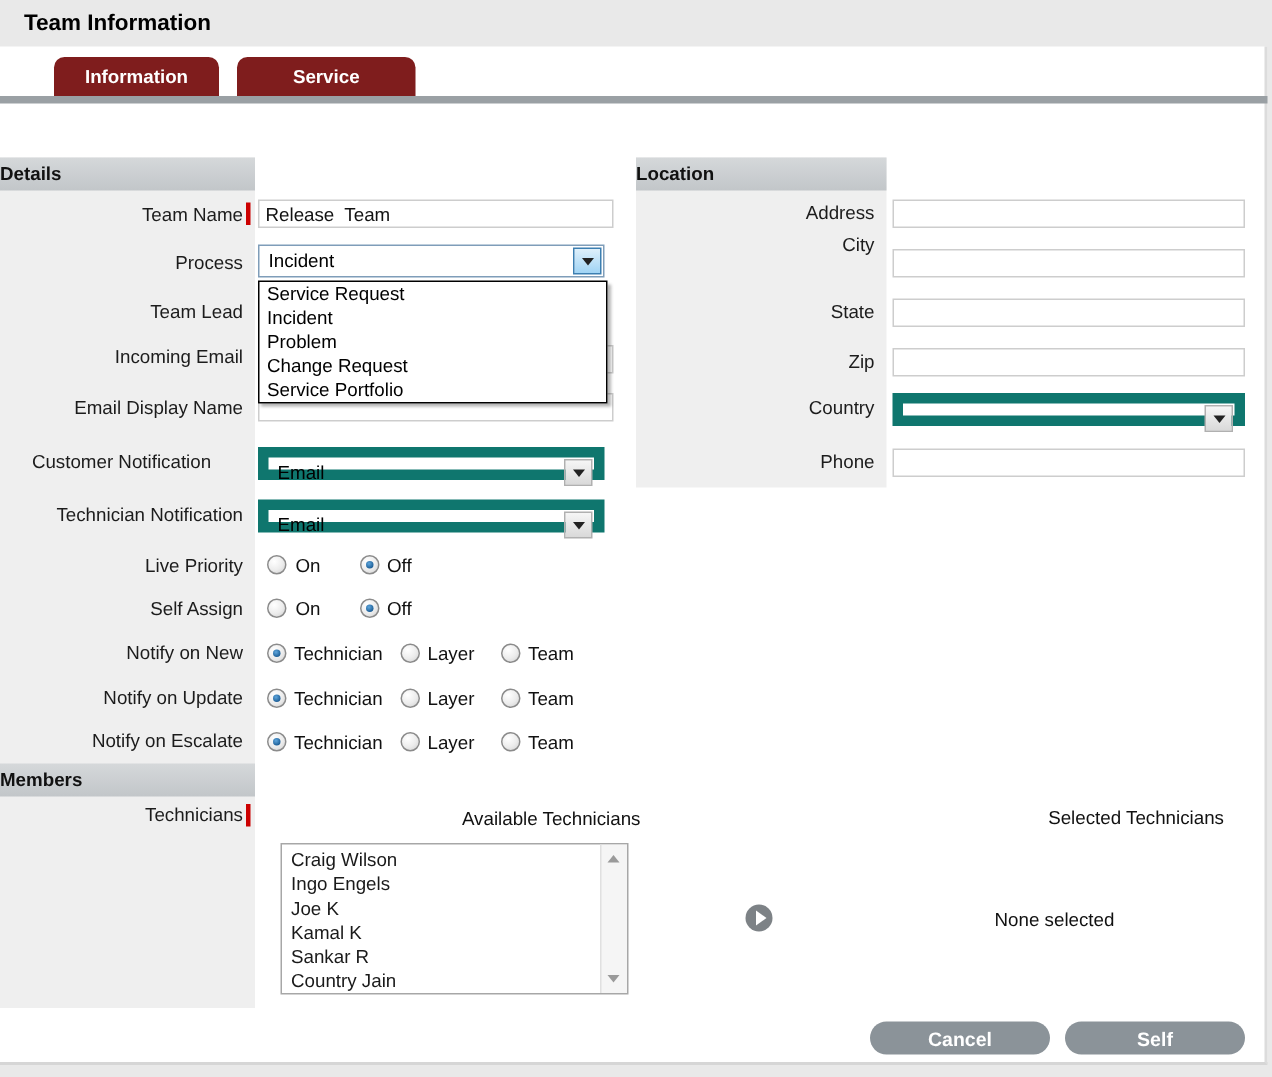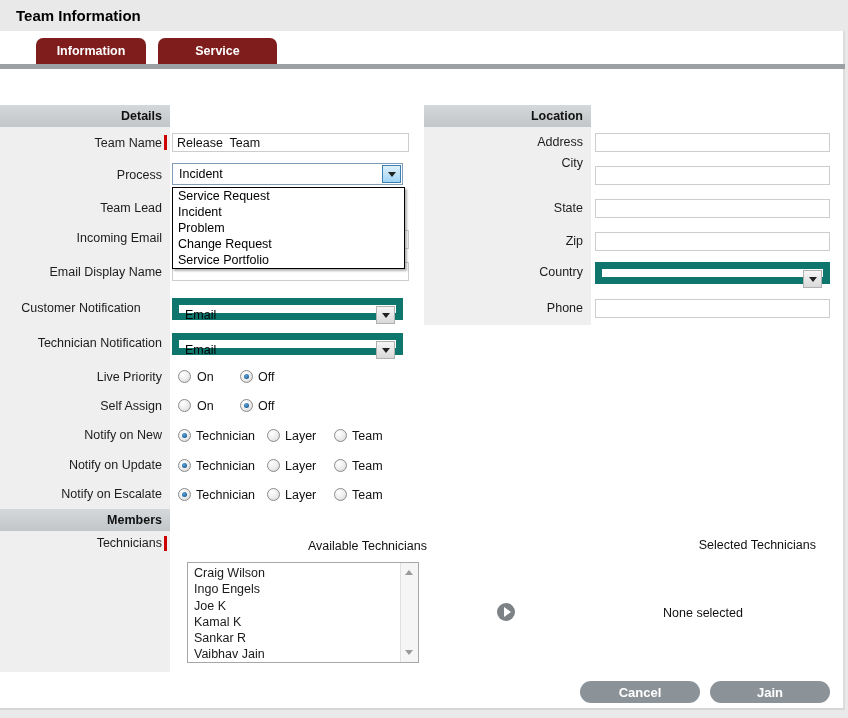--- a/index.html
+++ b/index.html
@@ -12,21 +12,21 @@
   .tab{position:absolute;top:38px;height:26px;background:#7f1d1d;border-radius:7px 7px 0 0;
        color:#fff;font-weight:bold;font-size:12.5px;text-align:center;line-height:27px;cursor:pointer;}
   .tab-info{left:36px;width:110px;}
   .tab-service{left:158px;width:119px;}
   .tabbar{position:absolute;top:64px;left:0;width:845px;height:5px;background:#9aa0a4;}
   
   .col{position:absolute;background:#efefef;}
   .col-details{left:0;top:105px;width:170px;height:567px;}
   .col-location{left:424px;top:105px;width:167px;height:220px;}
   .sect-h{position:absolute;height:22px;background:linear-gradient(#d5d8da,#c2c6c9);
-          font-weight:bold;font-size:12.5px;line-height:22px;text-align:right;
+          font-weight:bold;font-size:12.5px;line-height:22px;
           padding-right:8px;box-sizing:border-box;color:#111;}
   .h-details{left:0;top:105px;width:170px;}
   .h-members{left:0;top:509px;width:170px;}
   .h-location{left:424px;top:105px;width:167px;}
   
   .flabel{position:absolute;text-align:right;height:15px;line-height:15px;color:#1c1c1c;}
   .flabel.d{left:0;width:162px;}
   .flabel.l{left:424px;width:159px;}
   .req{position:absolute;width:3px;height:15px;background:#cc0000;}
   
@@ -190,21 +190,21 @@
 
   <div class="pick-title" style="left:187px;top:539px;width:240px;">Available Technicians</div>
 
   <div class="listbox">
     <div class="lb-items">
       <div class="lb-item">Craig Wilson</div>
       <div class="lb-item">Ingo Engels</div>
       <div class="lb-item">Joe K</div>
       <div class="lb-item">Kamal K</div>
       <div class="lb-item">Sankar R</div>
-      <div class="lb-item">Vaibhav Jain</div>
+      <div class="lb-item">Country Jain</div>
     </div>
     <div class="sb">
       <div class="sb-btn" style="top:2px;">
         <span class="tri-up-s"></span>
       </div>
       <div class="sb-btn" style="bottom:2px;">
         <span class="tri-dn-s"></span>
       </div>
     </div>
   </div>
@@ -231,14 +231,14 @@
     <span class="txt"></span>
     <span class="selbtn">
       <span class="tri-down"></span>
     </span>
   </div>
 
   <div class="flabel l" style="top:301px;">Phone</div>
   <input class="inp" style="left: 595px; top: 299px; width: 235px;" value="">
 
   <button class="pill" style="left:580px;">Cancel</button>
-  <button class="pill" style="left:710px;">Jain</button>
+  <button class="pill" style="left:710px;">Self</button>
 </div>
 
 </body></html>

